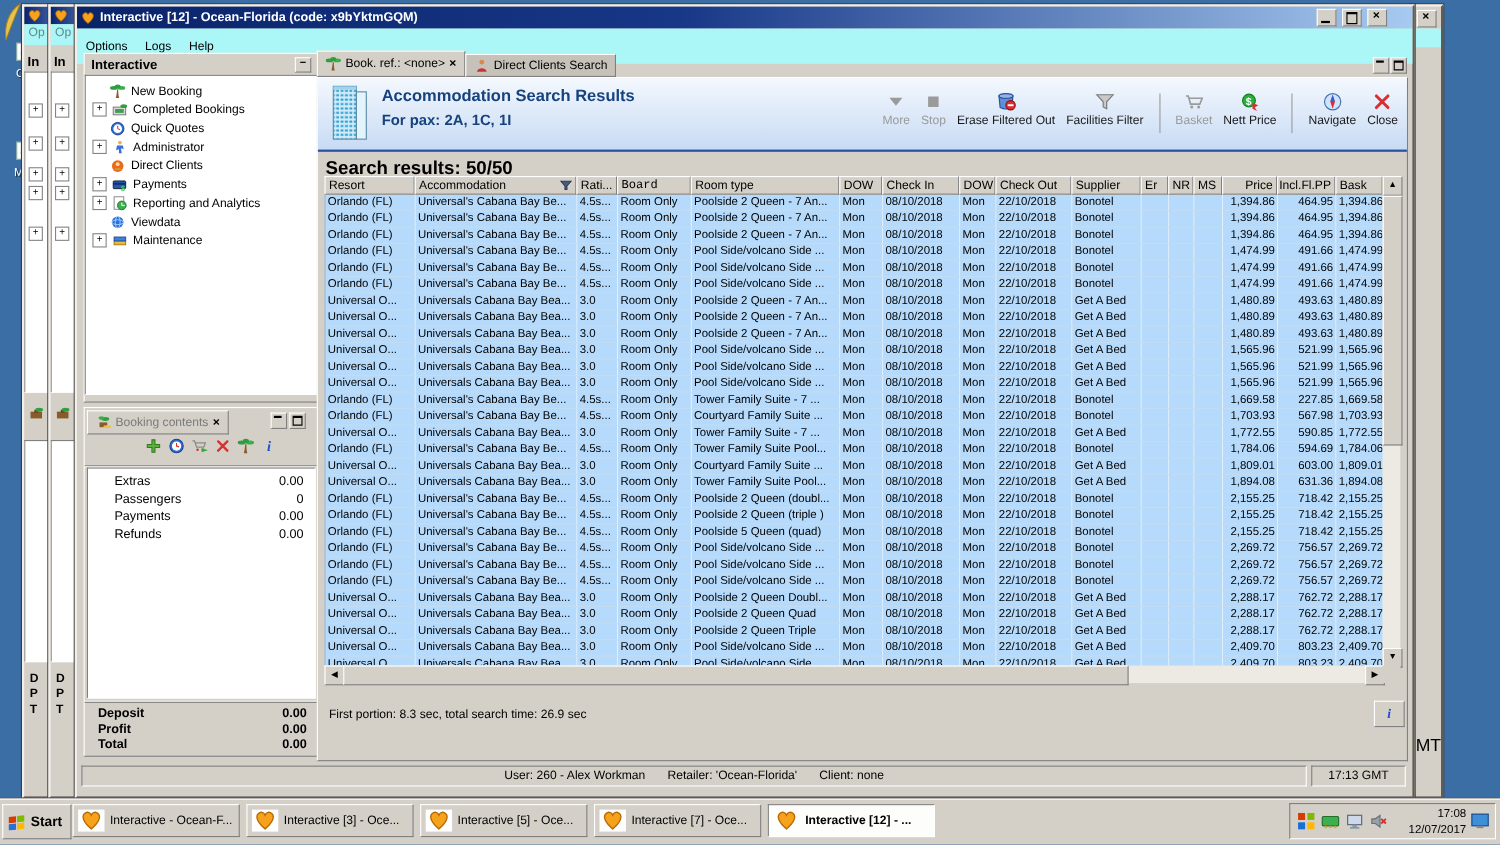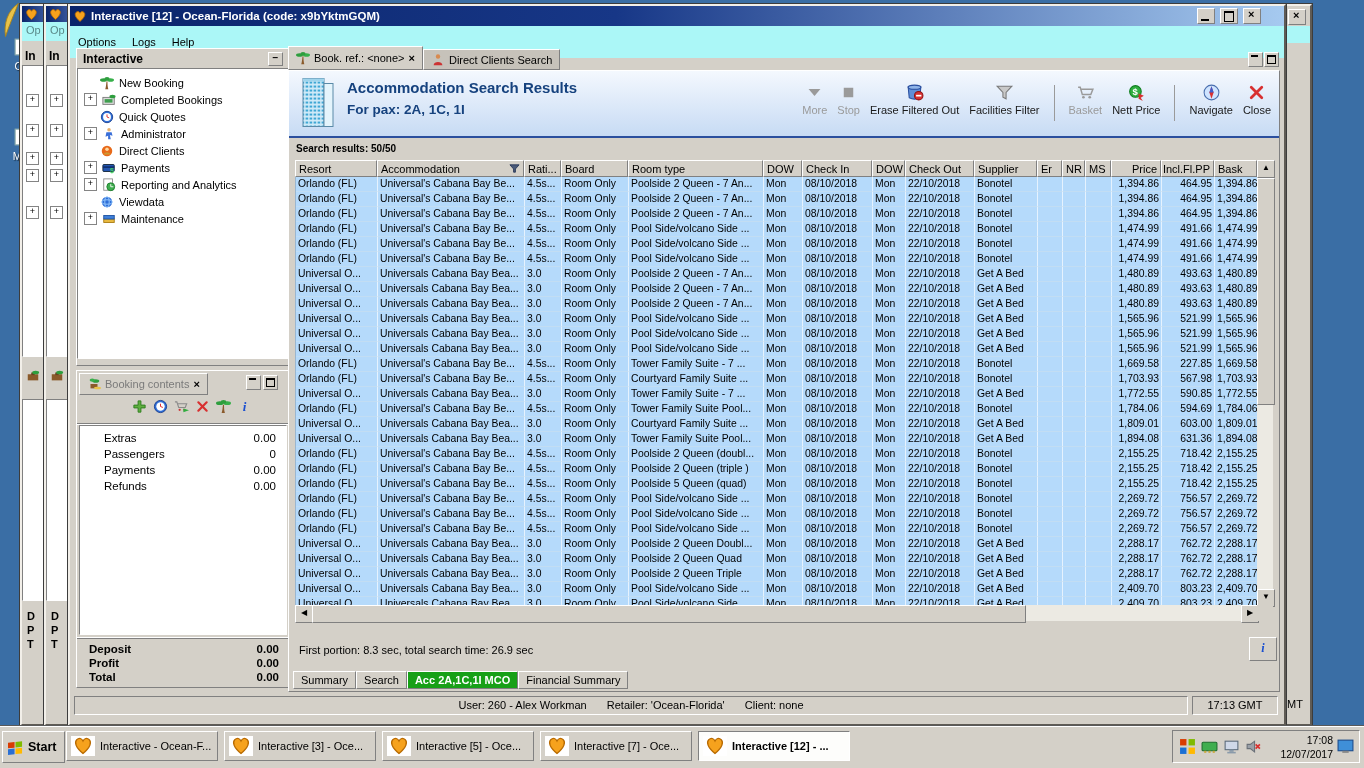--- a/index.html
+++ b/index.html
@@ -133,21 +133,21 @@
         <div>P</div>
         <div>T</div>
       </div>
     </div>
 
   <div class="abs raised2" style="left:1282px;top:4px;width:26px;height:718px;">
     <div class="abs raised tbtn3d" style="left:4px;top:3px;">
         <span style="position:absolute;left:4px;top:-1px;font-weight:bold;font-size:11px;">×</span>
       </div>
     <div class="abs" style="left:0;top:20px;width:100%;height:17px;background:#ABF7F7;"></div>
-    <div class="abs" style="left:3px;top:692px;font-size:11px;">MT</div>
+    <div class="abs" style="left:3px;top:664px;font-size:16px;">MT</div>
   </div>
 
   <div class="abs raised2" style="left:68px;top:4px;width:1214px;height:718px;">
 
     <div class="titlebar abs" style="left:0;top:0;width:100%;height:20px;box-sizing:border-box;">
       <span class="ic" style="width:14px;height:13px;">
           <svg viewBox="0 0 16 16">
             <path d="M8 14 C2 9 1 5 3 3 C5 1 7 2 8 4 C9 2 11 1 13 3 C15 5 14 9 8 14Z" fill="#f6a21d" stroke="#b86a00"></path>
           </svg>
         </span>
@@ -482,39 +482,39 @@
                 <svg viewBox="0 0 18 18">
                   <path d="M4 4 L14 14 M14 4 L4 14" stroke="#d83030" stroke-width="2.6" stroke-linecap="round"></path>
                 </svg>
               </span>
               <span style="color: rgb(26, 26, 26);">Close</span>
             </div>
           </div>
       </div>
       <div class="abs" style="left:0;top:65px;width:990px;height:2px;background:#2B4F9E;"></div>
 
-      <div class="abs" style="left:7px;top:72px;font-size:10px;font-weight:bold;">Search results: 50/50</div>
+      <div class="abs" style="left:7px;top:72px;font-size:17px;font-weight:bold;">Search results: 50/50</div>
 
       <div class="abs" style="left:6px;top:89px;width:980px;height:439px;">
         <div id="grid-header" class="grid-row" style="width:962px;">
             <div class="th" style="width: 82px;">
               <span>Resort</span>
             </div>
             <div class="th" style="width: 147px;">
               <span>Accommodation</span>
               <span class="ic" style="width: 11px; height: 11px; margin-left: auto;">
                 <svg viewBox="0 0 12 12">
                   <path d="M1 2 L11 2 L7 6.5 L7 10 L5 10 L5 6.5Z" fill="#4a5a7a" stroke="#2a3a5a"></path>
                 </svg>
               </span>
             </div>
             <div class="th" style="width: 37px;">
               <span>Rati...</span>
             </div>
-            <div class="th" style="width: 67px;">
+            <div class="th" style="width: 67px; font-family: Liberation Mono, monospace;">
               <span>Board</span>
             </div>
             <div class="th" style="width: 135px;">
               <span>Room type</span>
             </div>
             <div class="th" style="width: 39px;">
               <span>DOW</span>
             </div>
             <div class="th" style="width: 70px;">
               <span>Check In</span>
@@ -1086,26 +1086,20 @@
         <div class="abs" style="left:962px;top:445px;width:16px;height:16px;background:#D4D0C8;"></div>
       </div>
 
       <div class="abs" style="left:10px;top:573px;font-size:11px;">First portion: 8.3 sec, total search time: 26.9 sec</div>
       <div class="abs raised" style="left:960px;top:566px;width:26px;height:22px;text-align:center;">
         <span class="ic" style="width:14px;height:16px;margin-top:2px;"><svg viewBox="0 0 16 16">
               <text x="6" y="13" font-size="14" font-family="Liberation Serif,serif" font-weight="bold" font-style="italic" fill="#1a4fd0">i</text>
             </svg></span>
       </div>
 
-      <div id="bottom-tabs" class="abs" style="left:4px;top:600px;display:flex;align-items:flex-start;">
-          <div class="btab">Summary</div>
-          <div class="btab">Search</div>
-          <div class="btab active">Acc 2A,1C,1I MCO</div>
-          <div class="btab">Financial Summary</div>
-        </div>
     </div>
 
     <div class="abs" style="left:0;top:688px;width:100%;height:24px;">
       <div class="grooveseg abs" style="left:4px;top:2px;width:1114px;height:19px;box-sizing:border-box;text-align:center;font-size:11px;line-height:17px;">
         <span>User: 260 - Alex Workman</span>
         <span style="display:inline-block;width:14px;"></span>
         <span>Retailer: 'Ocean-Florida'</span>
         <span style="display:inline-block;width:14px;"></span>
         <span>Client: none</span>
       </div>

